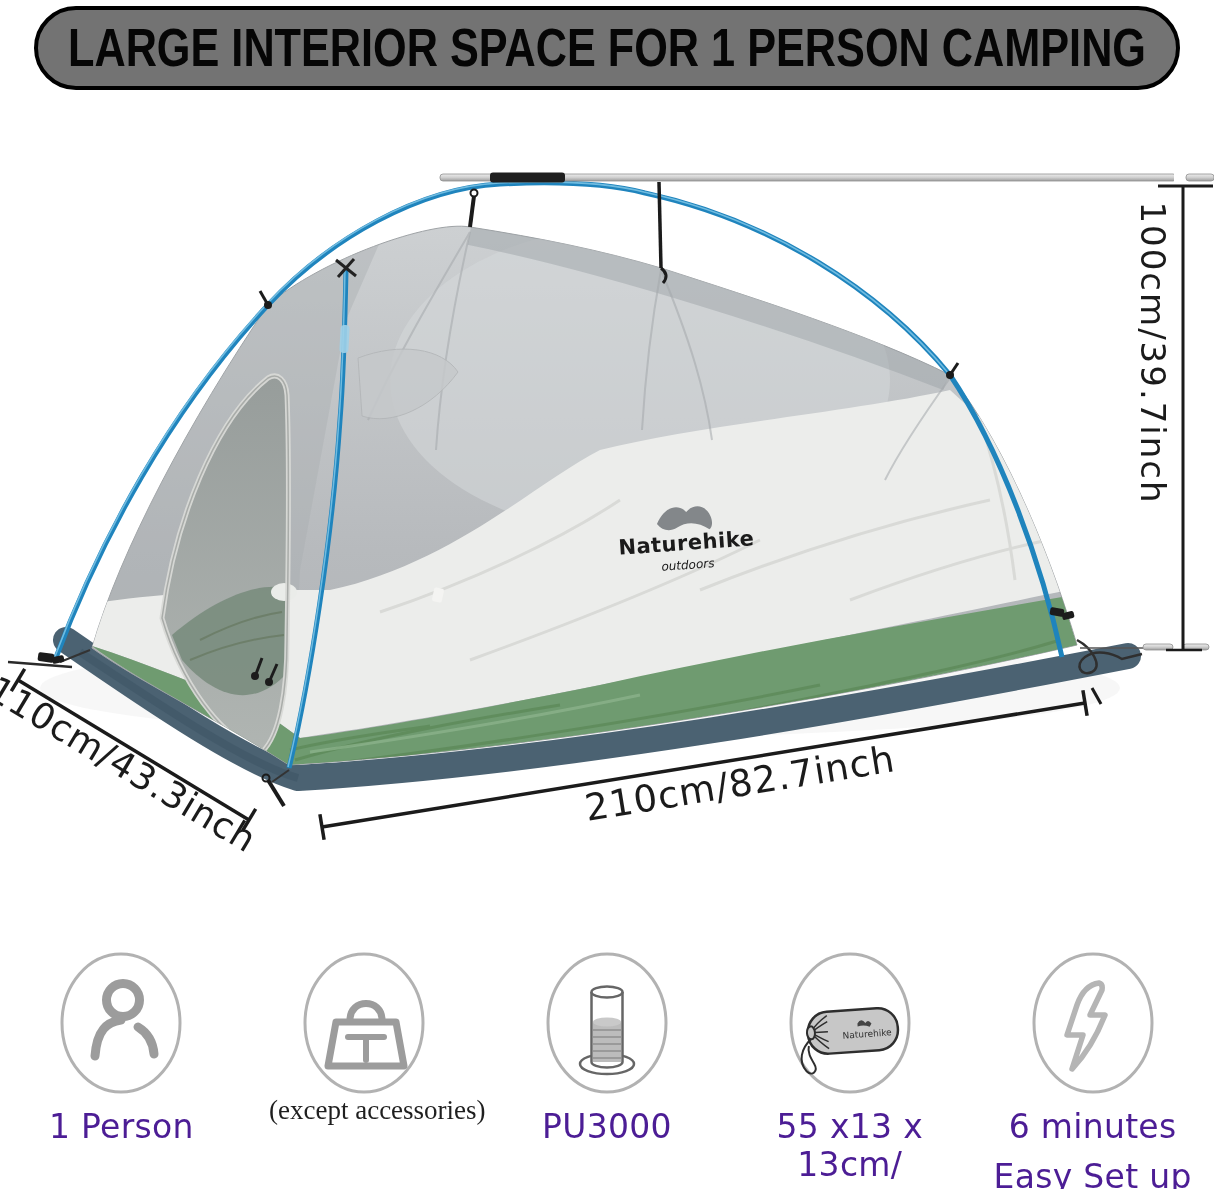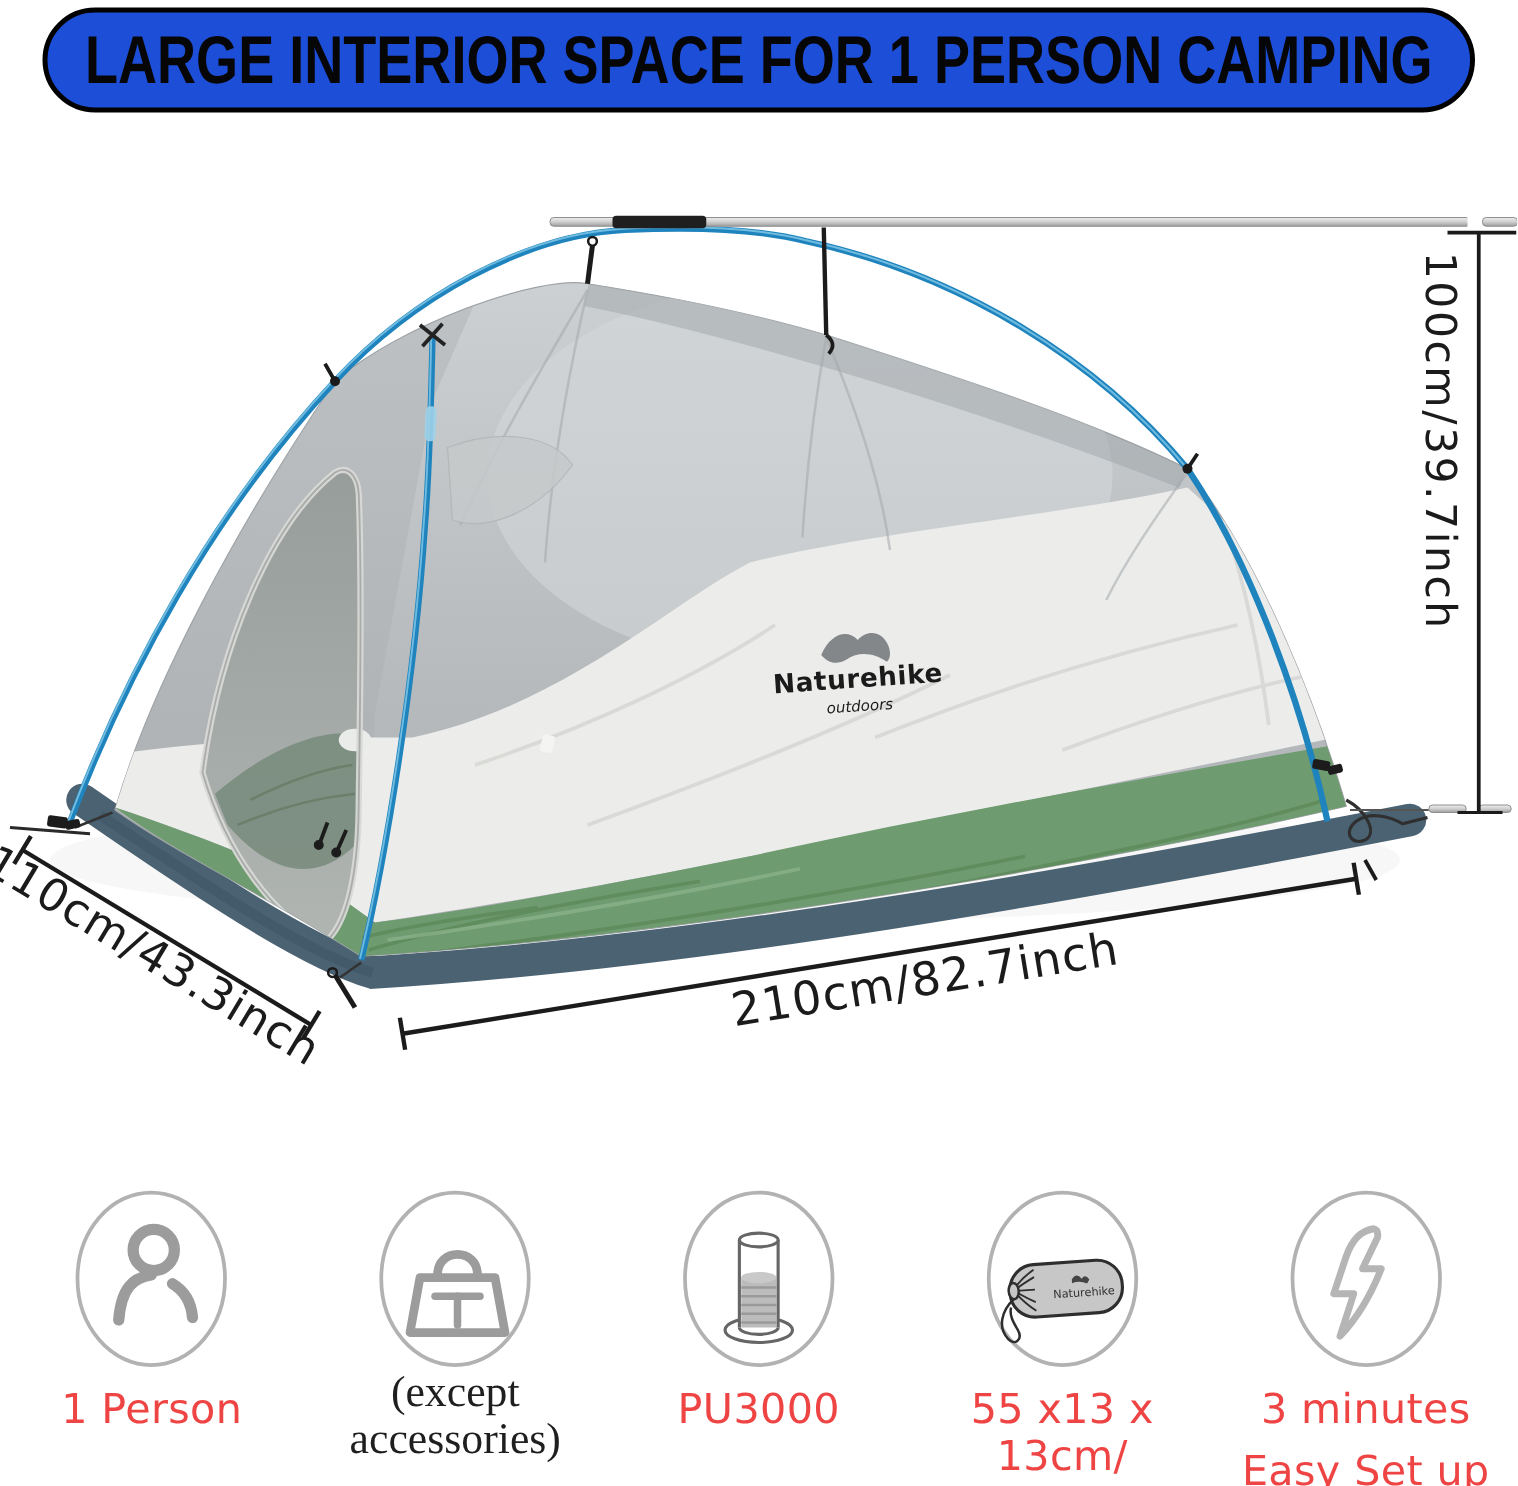--- a/index.html
+++ b/index.html
@@ -1,34 +1,34 @@
 <!DOCTYPE html>
 <html><head>
 <meta charset="utf-8">
 <style>
   html,body{margin:0;padding:0;background:#fff;}
   .page{position:relative;width:1214px;height:1189px;background:#fff;overflow:hidden;
         font-family:"DejaVu Sans",sans-serif;}
   
   .banner{position:absolute;top:6px;left:34px;width:1146px;height:84px;
           border:4px solid #000;border-radius:44px;box-sizing:border-box;
-          display:flex;align-items:center;justify-content:center;background:#1d4ed8;}
+          display:flex;align-items:center;justify-content:center;background:#737373;}
   .banner svg{display:block;}
   .banner text{font-family:"Liberation Sans","DejaVu Sans",sans-serif;font-weight:bold;
                fill:#060606;}
   
   .product{position:absolute;top:120px;left:0;width:1214px;height:780px;}
   .product text{font-family:"DejaVu Sans",sans-serif;fill:#1b1b1b;}
   
   .features{position:absolute;top:950px;left:0;width:1214px;display:flex;}
   .feature{width:20%;text-align:center;}
   .feature svg{display:block;margin:0 auto;}
-  .flabel{margin-top:12px;font-size:33px;line-height:1.16;color:#ef4444;letter-spacing:.3px;}
-  .fnote{font-family:"Liberation Serif","DejaVu Serif",serif;font-size:35px;line-height:1.05;
-         color:#1f1f1f;margin-top:0;}
+  .flabel{margin-top:12px;font-size:33px;line-height:1.16;color:#4c1d95;letter-spacing:.3px;}
+  .fnote{font-family:"Liberation Serif","DejaVu Serif",serif;font-size:27px;line-height:1.05;
+         color:#1f1f1f;margin-top:0;text-align:right;}
 </style>
 </head>
 <body>
 
 <div class="page">
 
   <div class="banner">
     <svg width="1110" height="76" viewBox="0 0 1110 76">
       <text x="555" y="56" text-anchor="middle" font-size="54" textLength="1078" lengthAdjust="spacingAndGlyphs">LARGE INTERIOR SPACE FOR 1 PERSON CAMPING</text>
     </svg>
@@ -288,18 +288,18 @@
       </svg>
       <div class="flabel">55 x13 x 13cm/</div>
 
     </div>
 
     <div class="feature">
       <svg width="160" height="146" viewBox="0 0 160 146">
         <ellipse cx="80" cy="73" rx="59" ry="69" fill="#fff" stroke="#b2b2b2" stroke-width="3"></ellipse>
         <path d="M86,33 Q71,35 64,55 L54,85 L70,85 L59,119 Q79,98 92,65 L77,65 L89,40 Q90,34 86,33 Z" fill="#fff" stroke="#b5b5b5" stroke-width="5.5" stroke-linejoin="round"></path>
       </svg>
-      <div class="flabel">3 minutes</div>
+      <div class="flabel">6 minutes</div>
       <div class="flabel">Easy Set up</div>
     </div>
 
   </div>
 </div>
 
 </body></html>

